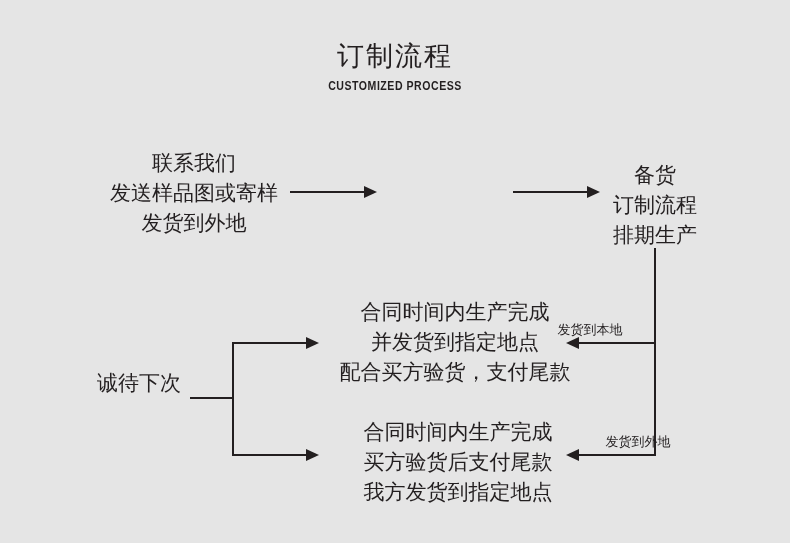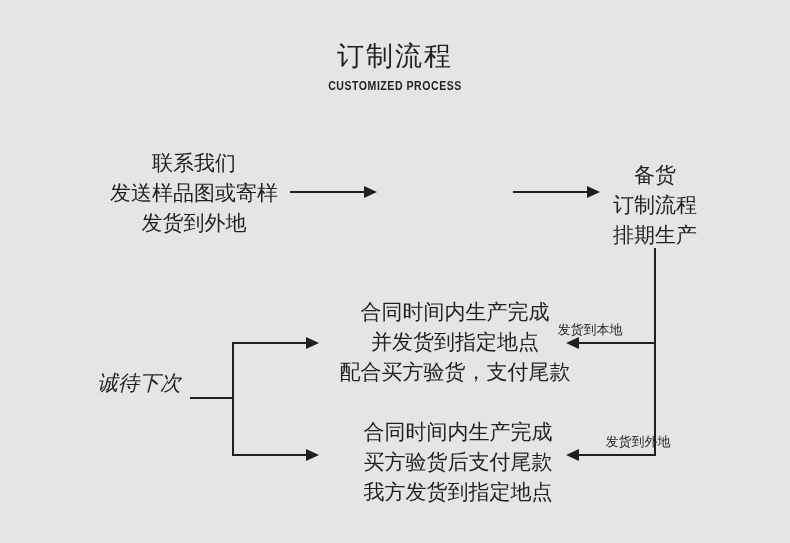--- a/index.html
+++ b/index.html
@@ -129,21 +129,21 @@
   <div class="abs hline" style="left:578px; top:454px; width:78px;"></div>
   <div class="abs arrow-left" style="left:566px; top:449px;"></div>
   <div class="abs edge-label" style="left:580px; top:434px; width:76px;margin-left:20px;">发货到外地</div>
 
   <div class="abs block" style="left:339px; top:417px; width:238px;">
     <span class="ln">合同时间内生产完成</span>
     <span class="ln">买方验货后支付尾款</span>
     <span class="ln">我方发货到指定地点</span>
   </div>
 
-  <div class="abs block" style="left:88px; top:368px; width:102px;font-style:italic;">
+  <div class="abs block" style="left:88px; top:368px; width:102px;">
     <span class="ln">诚待下次</span>
   </div>
 
   <div class="abs hline" style="left:190px; top:397px; width:44px;"></div>
 
   <div class="abs vline" style="left:232px; top:342px; height:114px;"></div>
 
   <div class="abs hline" style="left:232px; top:342px; width:76px;"></div>
   <div class="abs arrow-right" style="left:306px; top:337px;"></div>
 

